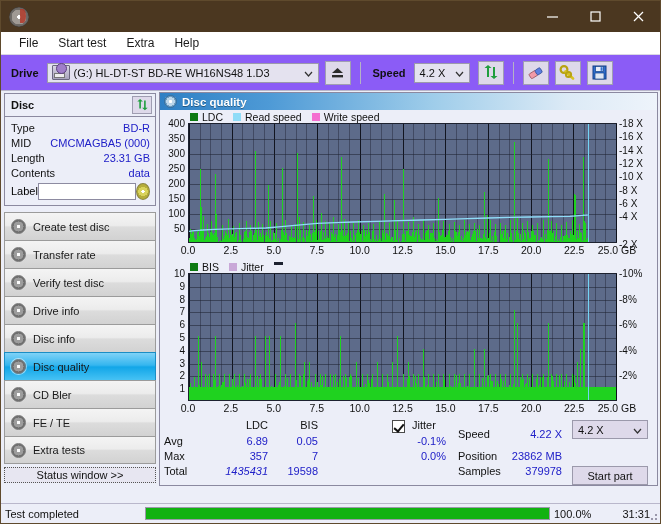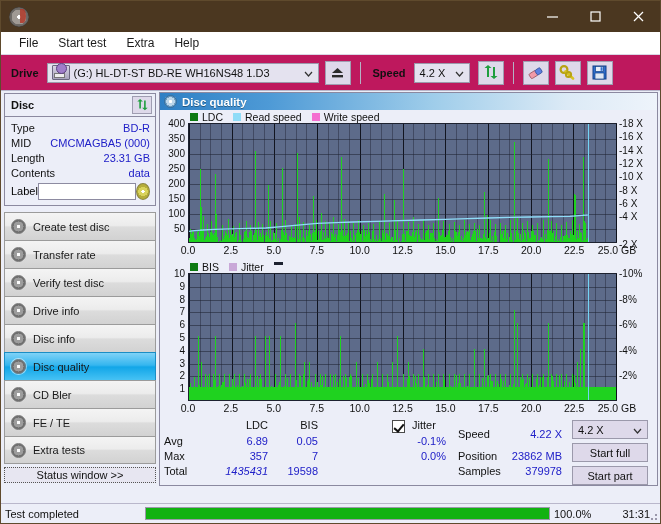--- a/index.html
+++ b/index.html
@@ -21,21 +21,21 @@
   .title-text{color:#fff;font-size:13px;letter-spacing:.2px;}
   .winbtns{position:absolute;right:0;top:0;height:31px;display:flex;}
   .winbtn{width:43px;height:31px;display:flex;align-items:center;justify-content:center;color:#fff;font-size:13px;}
   .winbtn svg{display:block;}
 
   
   .menubar{height:22px;background:#fff;display:flex;align-items:center;padding-left:8px;border-bottom:1px solid #d9d7e4;}
   .menuitem{padding:2px 10px;font-size:12px;color:#1b1b1b;}
 
   
-  .toolbar{height:35px;background:#be185d;display:flex;align-items:center;padding:0 4px;border-bottom:1px solid #b9b7cb;}
+  .toolbar{height:35px;background:#8b5cf6;display:flex;align-items:center;padding:0 4px;border-bottom:1px solid #b9b7cb;}
   .tb-label{font-weight:bold;font-size:11px;color:#111;margin:0 8px 0 6px;}
   .combo{height:20px;background:#e4e2ef;border:1px solid #9b99ab;display:flex;align-items:center;font-size:11px;color:#111;padding:0 2px;box-sizing:border-box;position:relative;}
   .combo .chev{position:absolute;right:4px;top:4px;}
   #drive-combo{width:272px;}
   #speed-combo{width:56px;padding-left:5px;}
   .drv-ico{width:16px;height:13px;margin:0 4px 0 2px;position:relative;flex:0 0 auto;
     background:linear-gradient(#d8d4e4,#a9a4bd);border:1px solid #6b6780;border-radius:1px;}
   .drv-ico:before{content:"";position:absolute;left:1px;bottom:1px;width:9px;height:3px;background:#eee;border:1px solid #777;}
   .drv-ico:after{content:"";position:absolute;left:3px;top:-3px;width:9px;height:9px;border-radius:50%;background:#9f7ec9;border:1px solid #5c4080;}
   .sep{width:1px;height:22px;background:#b4b2c5;margin:0 6px;}
@@ -1292,21 +1292,20 @@
           <div class="st v r" style="left:330px;top:49px;width:72px;">379978</div>
 
           <div class="combo btn" style="left:412px;top:4px;width:76px;height:19px;justify-content:flex-start;padding-left:5px;">
             <span>4.2 X</span>
             <span class="chev">
               <svg width="11" height="11" viewBox="0 0 11 11">
                   <polyline points="2,4 5.5,8 9,4" fill="none" stroke="#333" stroke-width="1.2"></polyline>
                 </svg>
             </span>
           </div>
-          <div class="btn" style="left:412px;top:27px;width:76px;height:19px;">Start full</div>
           <div class="btn" style="left:412px;top:50px;width:76px;height:19px;">Start part</div>
         </div>
 
       </div>
     </div>
   </div>
 
   <div class="statusbar">
     <div class="sb-txt">Test completed</div>
     <div class="pbar">

